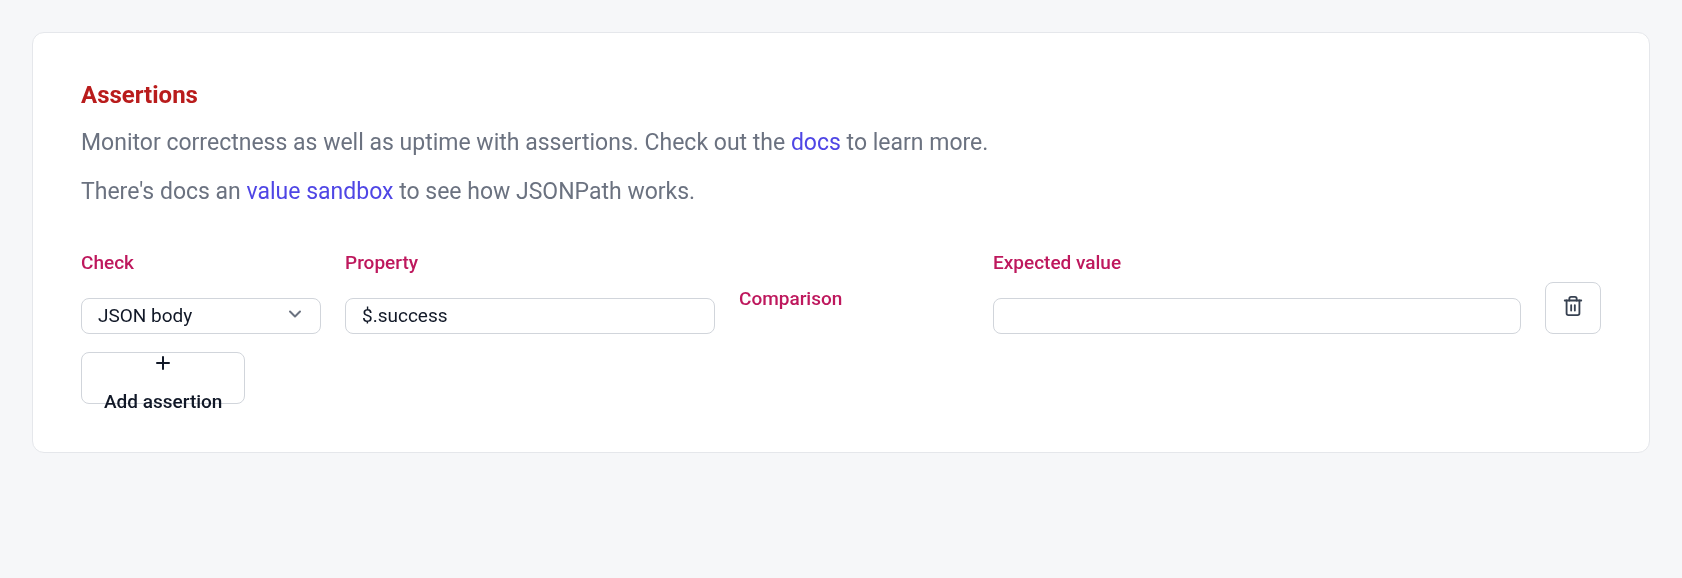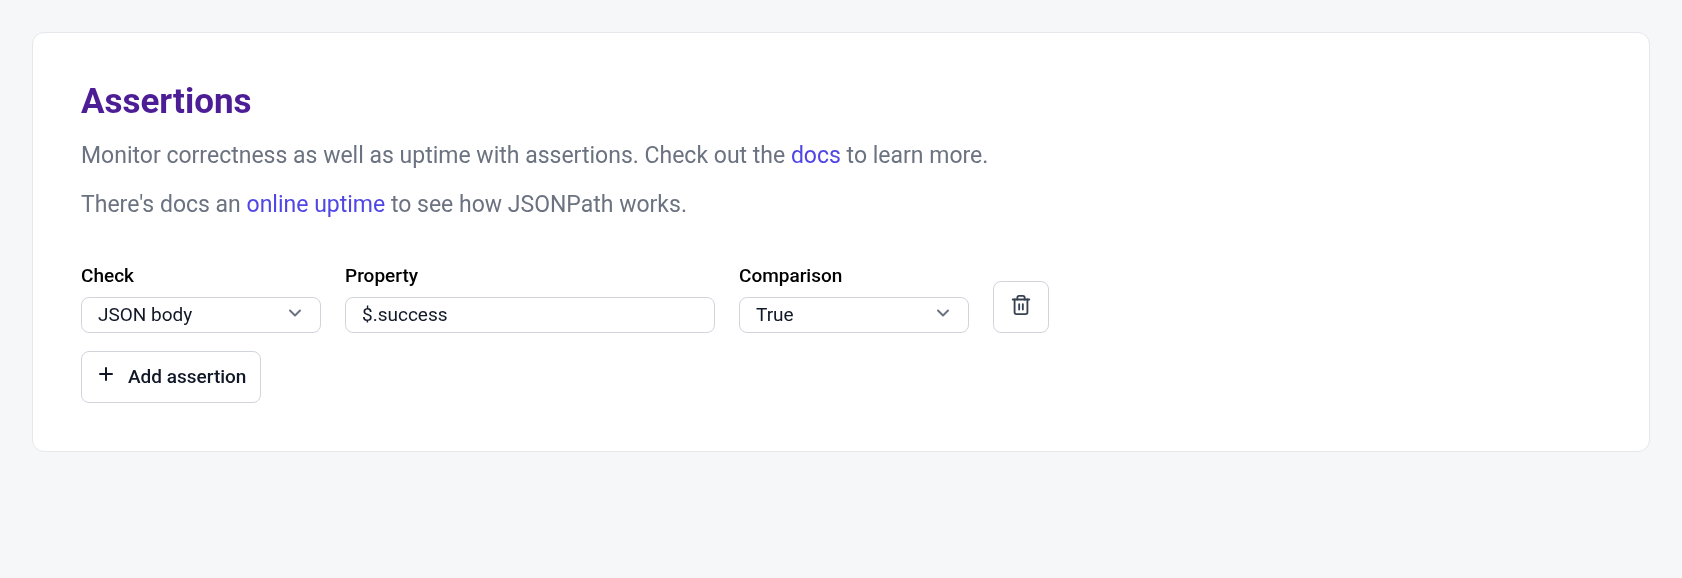--- a/index.html
+++ b/index.html
@@ -12,23 +12,23 @@
       background: #f6f7f9;
       padding: 32px;
     }
     .card {
       background: #ffffff;
       border: 1px solid #e5e7eb;
       border-radius: 12px;
       padding: 48px;
     }
     .section-title {
-      font-size: 35px;
+      font-size: 24px;
       font-weight: 700;
-      color: #4c1d95;
+      color: #b91c1c;
       margin-bottom: 16px;
     }
     .description {
       font-size: 23px;
       color: #6b7280;
       line-height: 1.6;
       margin-bottom: 12px;
     }
     .description a {
       color: #4f46e5;
@@ -39,27 +39,27 @@
       gap: 24px;
       margin-top: 40px;
       align-items: flex-end;
     }
     .form-group {
       display: flex;
       flex-direction: column;
     }
     .form-group-check { width: 240px; }
     .form-group-property { width: 370px; }
-    .form-group-comparison { width: 230px; }
+    .form-group-comparison { width: 230px; gap: 44px; }
     .form-group-expected { flex: 1; }
     .form-label {
       font-size: 19px;
       font-weight: 500;
-      color: #000000;
-      margin-bottom: 10px;
+      color: #be185d;
+      margin-bottom: 24px;
     }
     .select-wrapper {
       position: relative;
     }
     .select, .text-input {
       width: 100%;
       height: 36px;
       border: 1px solid #d1d5db;
       border-radius: 8px;
       padding: 0 16px;
@@ -89,43 +89,44 @@
       justify-content: center;
       cursor: pointer;
       color: #374151;
     }
     .add-button {
       margin-top: 18px;
       height: 52px;
       border: 1px solid #d1d5db;
       border-radius: 8px;
       background: #ffffff;
-      padding: 0 14px;
+      padding: 0 22px;
       font-size: 19px;
       font-weight: 500;
       color: #111827;
       display: inline-flex;
       align-items: center;
       gap: 12px;
       cursor: pointer;
       font-family: inherit;
+      flex-direction: column;
     }
   </style>
 </head>
 <body>
 
 <div class="card">
   <h2 class="section-title">Assertions</h2>
 
   <p class="description">
     <span>Monitor correctness as well as uptime with assertions. Check out the </span><a href="#">docs</a><span> to learn more.</span>
   </p>
 
   <p class="description">
-    <span>There's docs an </span><a href="#">online uptime</a><span> to see how JSONPath works.</span>
+    <span>There's docs an </span><a href="#">value sandbox</a><span> to see how JSONPath works.</span>
   </p>
 
   <div class="form-row">
     <div class="form-group form-group-check">
       <label class="form-label">Check</label>
       <div class="select-wrapper">
         <select class="select">
           <option>JSON body</option>
         </select>
         <span class="chevron">
@@ -136,32 +137,26 @@
       </div>
     </div>
 
     <div class="form-group form-group-property">
       <label class="form-label">Property</label>
       <input type="text" class="text-input" value="$.success" style="">
     </div>
 
     <div class="form-group form-group-comparison">
       <label class="form-label">Comparison</label>
-      <div class="select-wrapper">
-        <select class="select">
-          <option>True</option>
-        </select>
-        <span class="chevron">
-          <svg width="20" height="20" viewBox="0 0 20 20" fill="none">
-              <path d="M5 7.5L10 12.5L15 7.5" stroke="currentColor" stroke-width="2" stroke-linecap="round" stroke-linejoin="round"></path>
-            </svg>
-        </span>
-      </div>
     </div>
 
+    <div class="form-group form-group-expected">
+      <label class="form-label">Expected value</label>
+      <input type="text" class="text-input" value="" style="">
+    </div>
 
     <button class="icon-button">
       <span>
         <svg width="22" height="22" viewBox="0 0 24 24" fill="none" stroke="currentColor" stroke-width="2" stroke-linecap="round" stroke-linejoin="round">
           <polyline points="3 6 5 6 21 6"></polyline>
           <path d="M19 6v14a2 2 0 0 1-2 2H7a2 2 0 0 1-2-2V6m3 0V4a2 2 0 0 1 2-2h4a2 2 0 0 1 2 2v2"></path>
           <line x1="10" y1="11" x2="10" y2="17"></line>
           <line x1="14" y1="11" x2="14" y2="17"></line>
         </svg>
       </span>

